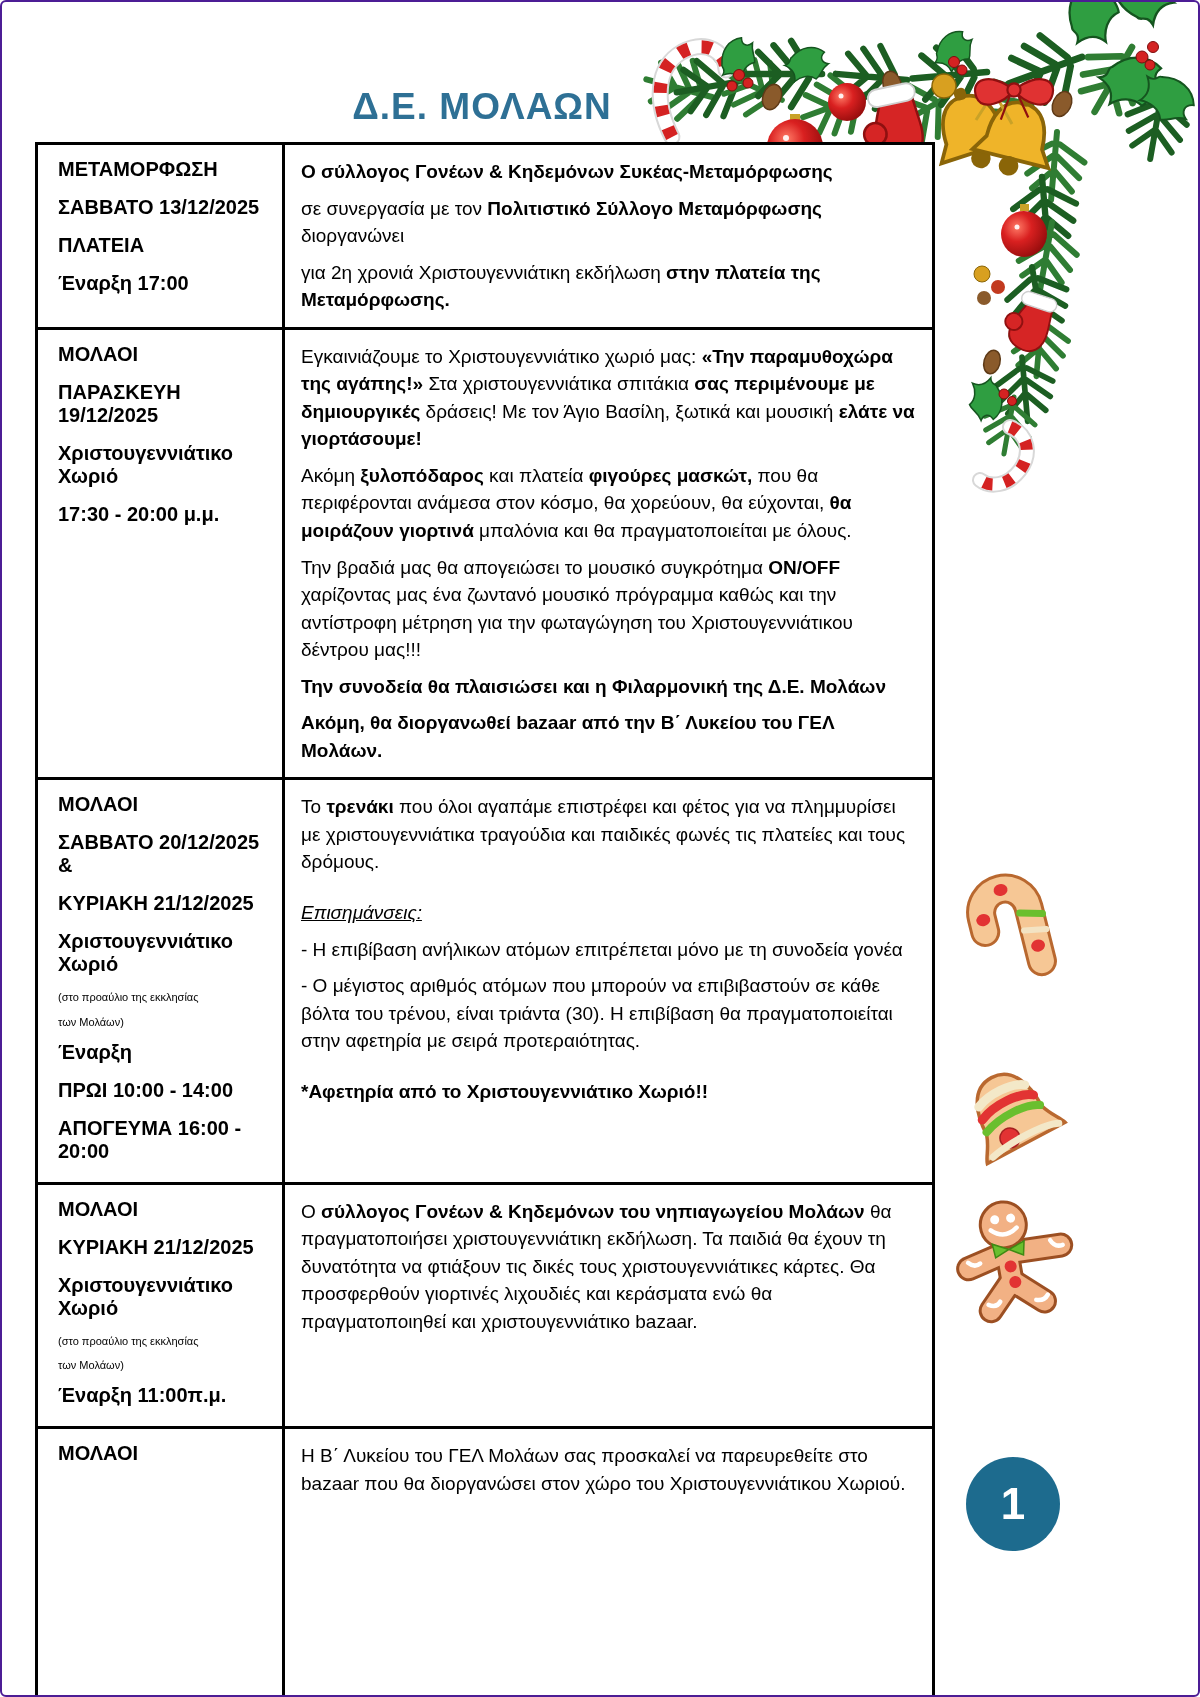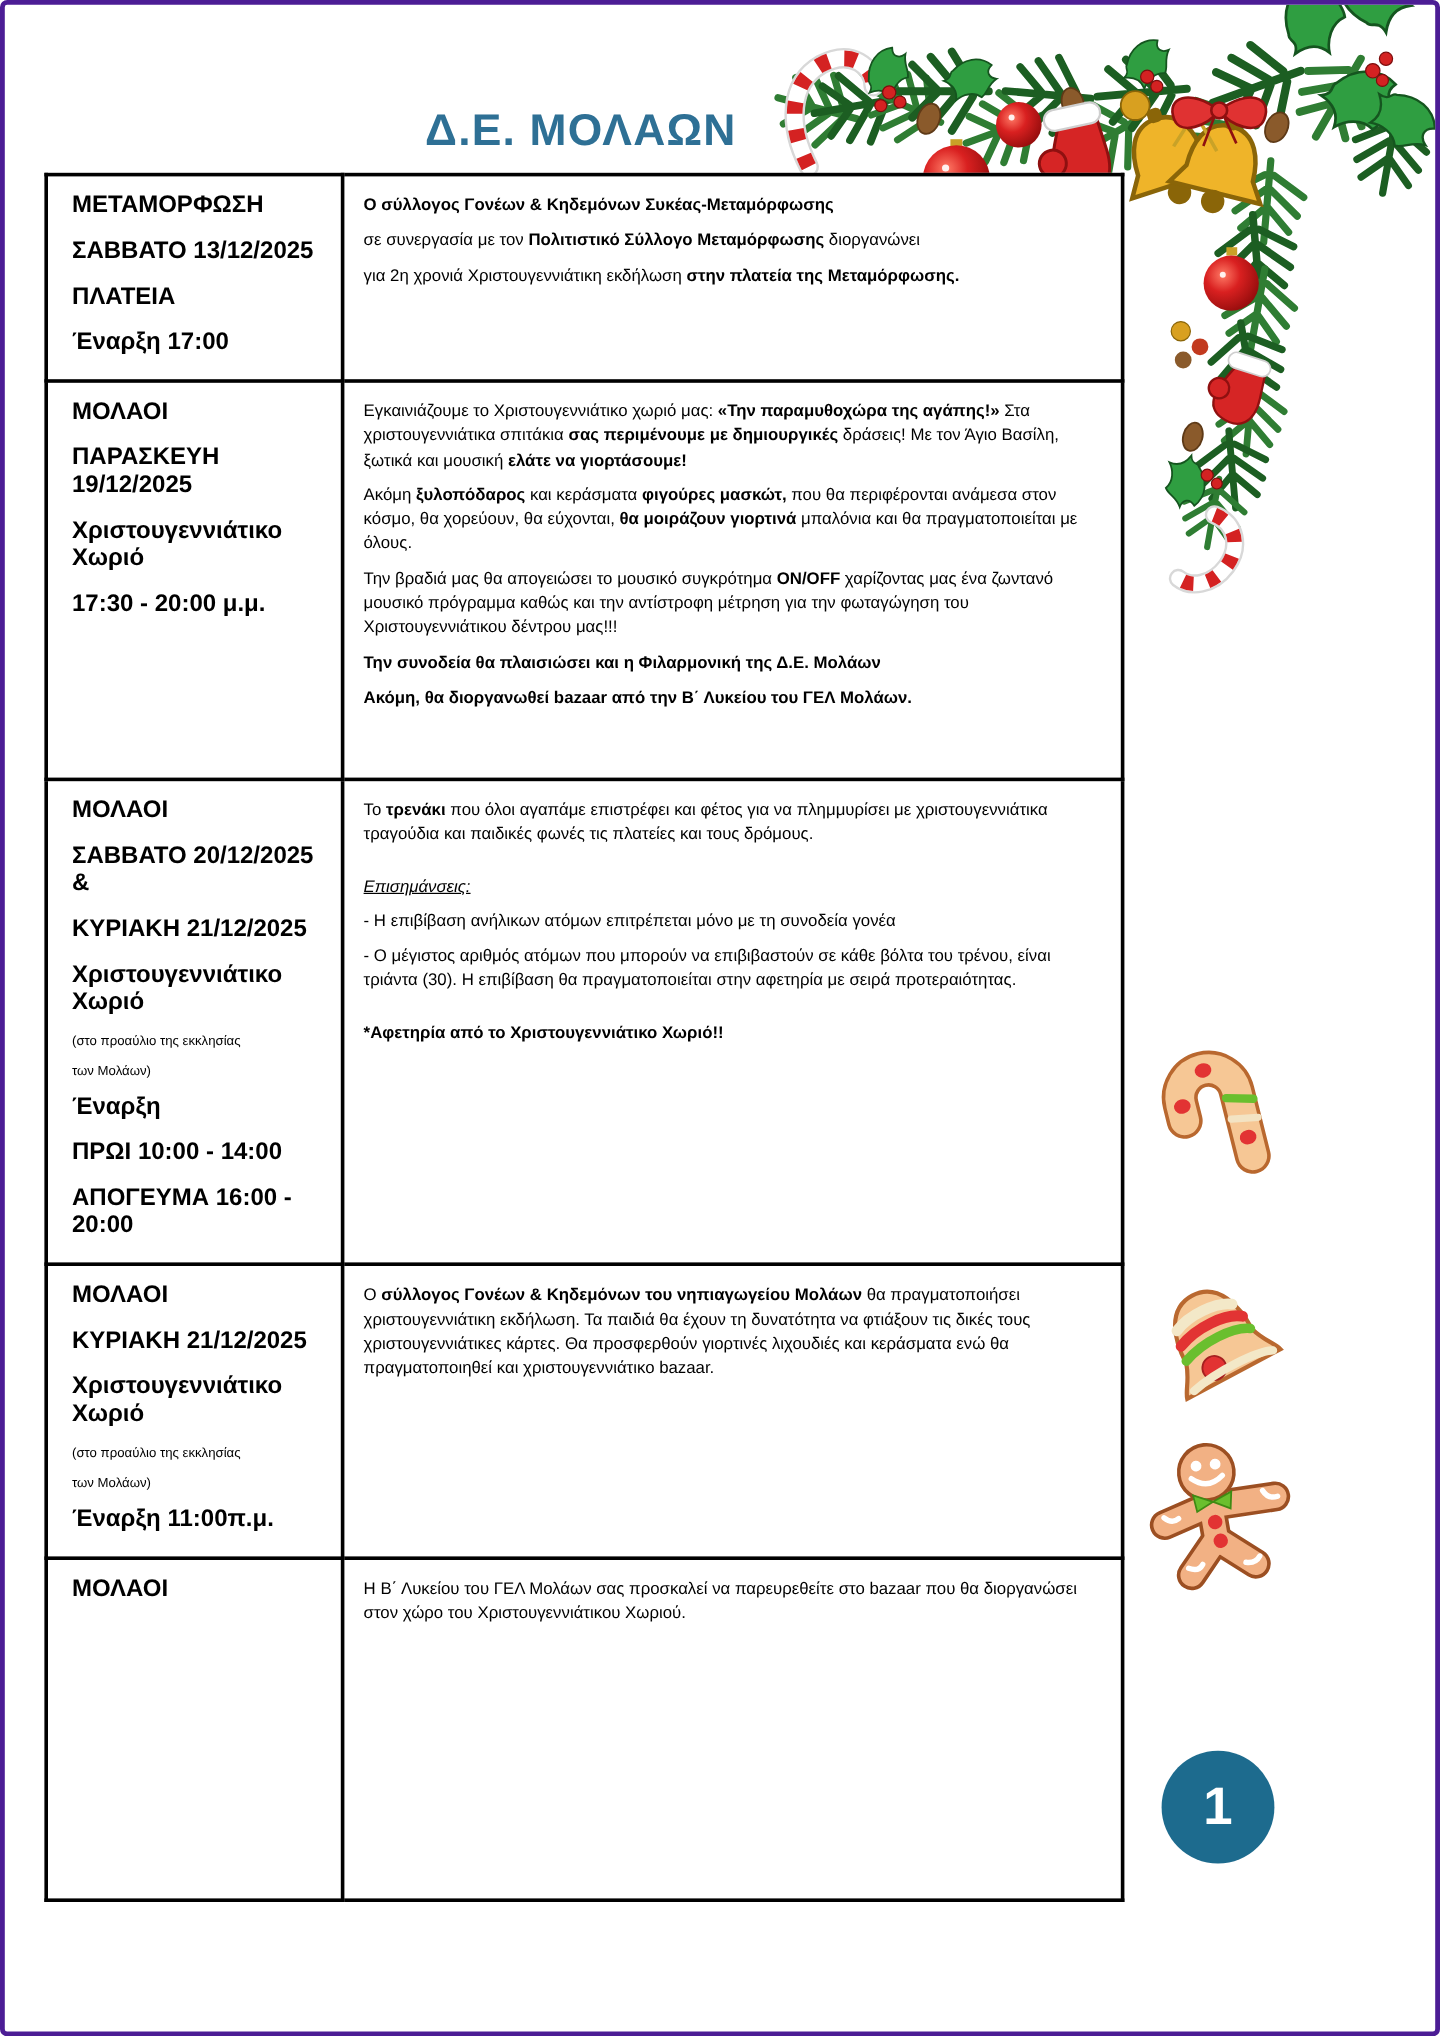--- a/index.html
+++ b/index.html
@@ -1,31 +1,31 @@
 <!DOCTYPE html>
 <html><head>
 <meta charset="utf-8">
 <style>
   html,body{margin:0;padding:0;background:#ffffff;}
   .page{
     position:relative;width:1200px;height:1697px;box-sizing:border-box;
-    background:#ffffff;border:4px solid #4c1d95;border-radius:6px;overflow:hidden;
+    background:#ffffff;border:2px solid #4c1d95;border-radius:6px;overflow:hidden;
     font-family:"Liberation Sans",sans-serif;color:#000;
   }
   .title{
     position:absolute;top:84px;left:0;width:960px;text-align:center;
     font-size:37px;font-weight:700;color:#2e7095;letter-spacing:1px;
   }
   table.schedule{
     position:absolute;left:33px;top:140px;width:897px;
     border-collapse:collapse;table-layout:fixed;background:#fff;
   }
   td{border:3px solid #000;vertical-align:top;box-sizing:border-box;background:#fff;}
   td.info{padding:13px 8px 4px 20px;}
-  td.desc{padding:13px 12px 4px 16px;font-size:14px;line-height:1.45;}
+  td.desc{padding:13px 12px 4px 16px;font-size:19px;line-height:1.45;}
   tr.r1{height:153px}tr.r2{height:332px}tr.r3{height:325px}
   tr.r4{height:222px}tr.r5{height:203px}tr.r6{height:285px}
   .ll{font-size:20px;font-weight:700;line-height:1.15;margin:0 0 15px;}
   .ll.small{font-size:11px;font-weight:400;margin:0 0 12px;}
   .para{margin:0 0 9px;}
   .para.spacer{height:14px;margin:0;}
   .b{font-weight:700}.i{font-style:italic}.u{text-decoration:underline}
   .badge{
     position:absolute;left:964px;top:1455px;width:94px;height:94px;border-radius:50%;
     background:#1d6b8e;color:#fff;display:flex;align-items:center;justify-content:center;
@@ -180,21 +180,21 @@
       </tr>
       <tr class="r2">
         <td class="info">
             <div class="ll">ΜΟΛΑΟΙ</div>
             <div class="ll">ΠΑΡΑΣΚΕΥΗ 19/12/2025</div>
             <div class="ll">Χριστουγεννιάτικο Χωριό</div>
             <div class="ll">17:30 - 20:00 μ.μ.</div>
           </td>
         <td class="desc">
             <p class="para"><span>Εγκαινιάζουμε το Χριστουγεννιάτικο χωριό μας: </span><span class="b">«Την παραμυθοχώρα της αγάπης!»</span><span> Στα χριστουγεννιάτικα σπιτάκια </span><span class="b">σας περιμένουμε με δημιουργικές</span><span> δράσεις! Με τον Άγιο Βασίλη, ξωτικά και μουσική </span><span class="b">ελάτε να γιορτάσουμε!</span></p>
-            <p class="para"><span>Ακόμη </span><span class="b">ξυλοπόδαρος</span><span> και κεράσματα </span><span class="b">φιγούρες μασκώτ,</span><span> που θα περιφέρονται ανάμεσα στον κόσμο, θα χορεύουν, θα εύχονται, </span><span class="b">θα μοιράζουν γιορτινά</span><span> μπαλόνια και θα πραγματοποιείται με όλους.</span></p>
+            <p class="para"><span>Ακόμη </span><span class="b">ξυλοπόδαρος</span><span> και πλατεία </span><span class="b">φιγούρες μασκώτ,</span><span> που θα περιφέρονται ανάμεσα στον κόσμο, θα χορεύουν, θα εύχονται, </span><span class="b">θα μοιράζουν γιορτινά</span><span> μπαλόνια και θα πραγματοποιείται με όλους.</span></p>
             <p class="para"><span>Την βραδιά μας θα απογειώσει το μουσικό συγκρότημα </span><span class="b">ON/OFF</span><span> χαρίζοντας μας ένα ζωντανό μουσικό πρόγραμμα καθώς και την αντίστροφη μέτρηση για την φωταγώγηση του Χριστουγεννιάτικου δέντρου μας!!!</span></p>
             <p class="para"><span class="b">Την συνοδεία θα πλαισιώσει και η Φιλαρμονική της Δ.Ε. Μολάων</span></p>
             <p class="para"><span class="b">Ακόμη, θα διοργανωθεί bazaar από την Β΄ Λυκείου του ΓΕΛ Μολάων.</span></p>
           </td>
       </tr>
       <tr class="r3">
         <td class="info">
             <div class="ll">ΜΟΛΑΟΙ</div>
             <div class="ll">ΣΑΒΒΑΤΟ 20/12/2025 &amp;</div>
             <div class="ll">ΚΥΡΙΑΚΗ 21/12/2025</div>

